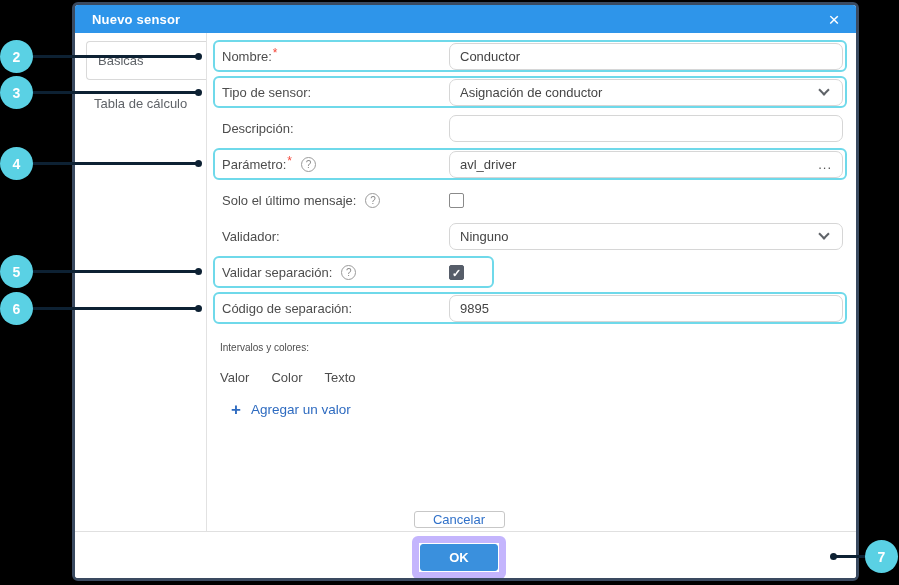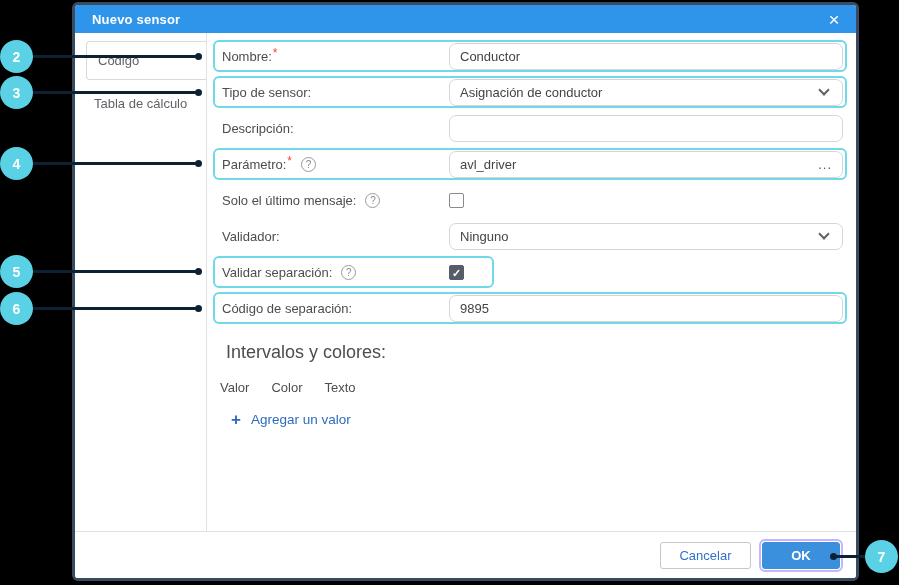--- a/index.html
+++ b/index.html
@@ -93,42 +93,42 @@
 
   .checkbox {
     width:15px; height:15px; border:1px solid #8a8a8a; border-radius:2px;
     background:#fff; cursor:pointer;
   }
   .checkbox.checked {
     background:#565d69; border-color:#565d69;
     color:#fff; font-size:11px; line-height:14px; text-align:center; font-weight:bold;
   }
 
-  .section-label { font-size:18px; color:#4d4d4d; margin:18px 0 0 13px; }
+  .section-label { font-size:10px; color:#4d4d4d; margin:18px 0 0 7px; }
   .cols-header { font-size:13px; color:#4d4d4d; margin:17px 0 0 7px; display:flex; gap:22px; }
   .add-row {
     display:flex; align-items:center; gap:10px;
     margin:16px 0 0 18px; cursor:pointer;
   }
   .plus { color:#2e6bc0; font-size:17px; font-weight:bold; line-height:1; }
   .add-label { color:#2e6bc0; font-size:13.5px; }
 
   
   .footer {
     height:48px; border-top:1px solid #e0e0e0;
     display:flex; align-items:center; justify-content:flex-end;
-    padding-right:13px; gap:8px; background:#fff;
+    padding-right:13px; gap:8px; background:#fff;flex-direction:column;
   }
   .btn-cancel {
     min-width:91px; height:27px; padding:0 14px;
     background:#fff; border:1px solid #c7c7c7; border-radius:3px;
     color:#3071c9; font-size:13px; cursor:pointer;
     font-family:"Liberation Sans", sans-serif;
   }
-  .ok-wrap { border:2px solid #c4b5fd; border-radius:6px; padding:1px; }
+  .ok-wrap { border:7px solid #c4b5fd; border-radius:6px; padding:1px; }
   .btn-ok {
     width:78px; height:27px;
     background:#3a90dd; border:1px solid #3a90dd; border-radius:3px;
     color:#fff; font-size:13px; font-weight:bold; cursor:pointer;
     font-family:"Liberation Sans", sans-serif;
   }
 
   
   .badge {
     position:absolute; width:33px; height:33px; border-radius:50%;
@@ -152,21 +152,21 @@
 <div class="dialog">
 
   <div class="titlebar">
     <span class="title">Nuevo sensor</span>
     <span class="close-x">×</span>
   </div>
 
   <div class="dialog-body">
 
     <div class="tabs-col">
-      <div class="tab selected">Código</div>
+      <div class="tab selected">Básicas</div>
       <div class="tab plain">Tabla de cálculo</div>
     </div>
 
     <div class="form-col">
 
       <div class="row hl">
         <div class="row-label">
           <span>Nombre:</span>
             <span class="req">*</span>
         </div>

